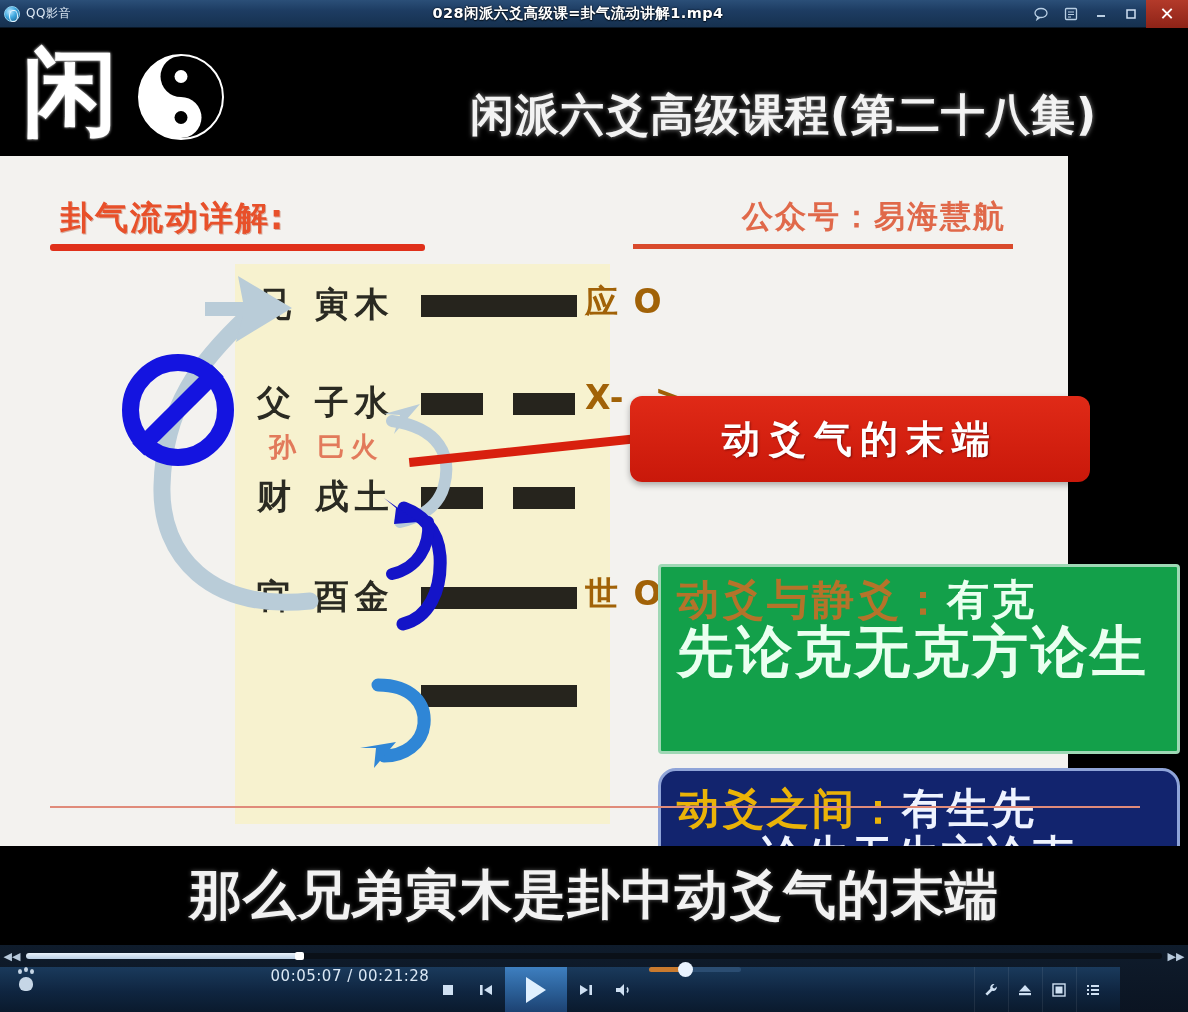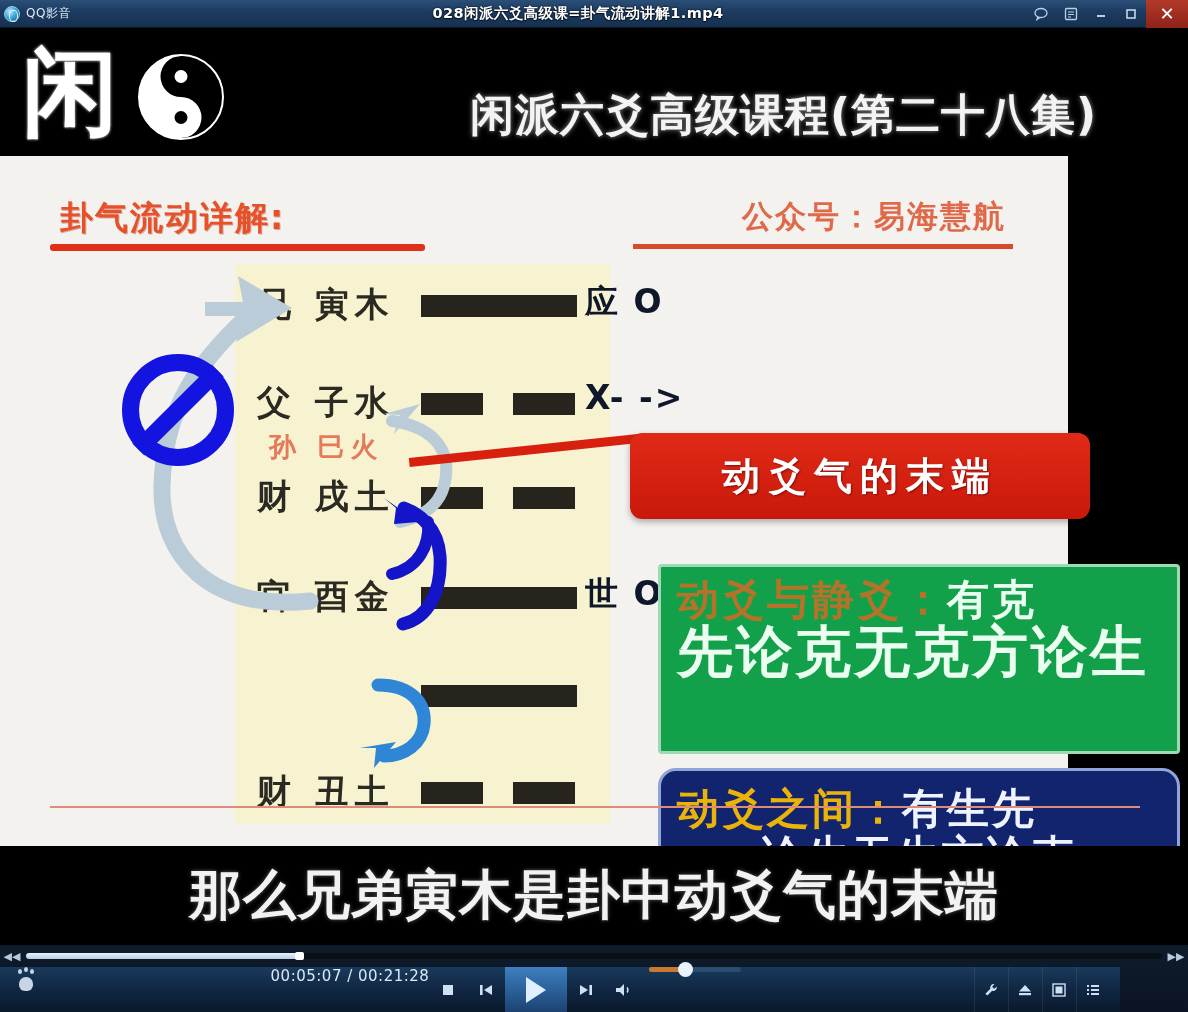--- a/index.html
+++ b/index.html
@@ -132,30 +132,30 @@
   }
   .hx-sub {
     position: absolute; left: 34px; top: 0; font-size: 27px; font-weight: bold;
     color: #e27a5b; letter-spacing: 6px; white-space: nowrap;
   }
   .yang { position: absolute; left: 186px; top: 13px; width: 156px; height: 22px; background: #26241d; }
   .yin-a { position: absolute; left: 186px; top: 13px; width: 62px; height: 22px; background: #26241d; }
   .yin-b { position: absolute; left: 278px; top: 13px; width: 62px; height: 22px; background: #26241d; }
   .hx-mark {
     position: absolute; left: 350px; top: -2px; font-size: 33px; font-weight: bold;
-    color: #0f172a; white-space: nowrap; letter-spacing: 2px;
+    color: #a16207; white-space: nowrap; letter-spacing: 2px;
   }
 
   
   .callout-red {
     position: absolute; left: 630px; top: 240px; width: 460px; height: 86px;
     background: linear-gradient(180deg,#e02a17 0%, #c9180a 100%);
     border-radius: 12px;
     box-shadow: 0 3px 6px rgba(0,0,0,.3);
-    display: flex; align-items: center; justify-content: center; margin-top: 37px;
+    display: flex; align-items: center; justify-content: center;
   }
   .callout-red span {
     color: #fff; font-size: 38px; font-weight: bold; letter-spacing: 8px;
     text-shadow: 1px 1px 2px rgba(80,0,0,.6);
   }
   .callout-tail {
     position: absolute; left: 408px; top: 278px; width: 230px; height: 0;
     border-top: 9px solid #d8200e; transform: rotate(-6deg); transform-origin: right center;
   }
 
@@ -347,25 +347,20 @@
       <div class="hexrow" style="top:310px">
         <div class="hx-label"><span>官</span> <span>酉金</span></div>
         <div class="yang"></div>
         <div class="hx-mark">世 O</div>
       </div>
 
       <div class="hexrow" style="top:408px">
         <div class="yang"></div>
       </div>
 
-      <div class="hexrow" style="top:505px">
-        <div class="hx-label"><span>财</span> <span>丑土</span></div>
-        <div class="yin-a"></div>
-        <div class="yin-b"></div>
-      </div>
     </div>
 
     <svg class="svg-overlay" viewBox="0 0 1188 690">
 
       <path d="M310,445 C210,455 160,400 162,330 C164,250 200,205 248,160" fill="none" stroke="#b9ccd8" stroke-width="17" stroke-linecap="round"></path>
       <polygon points="238,120 292,152 236,186 243,160 205,160 205,146 243,146" fill="#b9ccd8"></polygon>
 
       <path d="M392,265 C440,272 452,300 444,330 C438,352 418,362 400,366" fill="none" stroke="#b9ccd8" stroke-width="12" stroke-linecap="round"></path>
       <polygon points="420,248 394,278 400,259 384,258" fill="#b9ccd8"></polygon>
 

